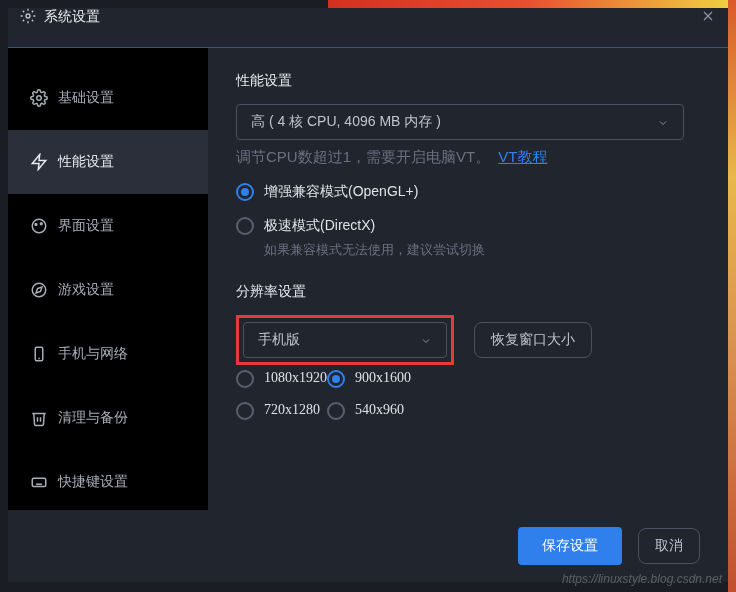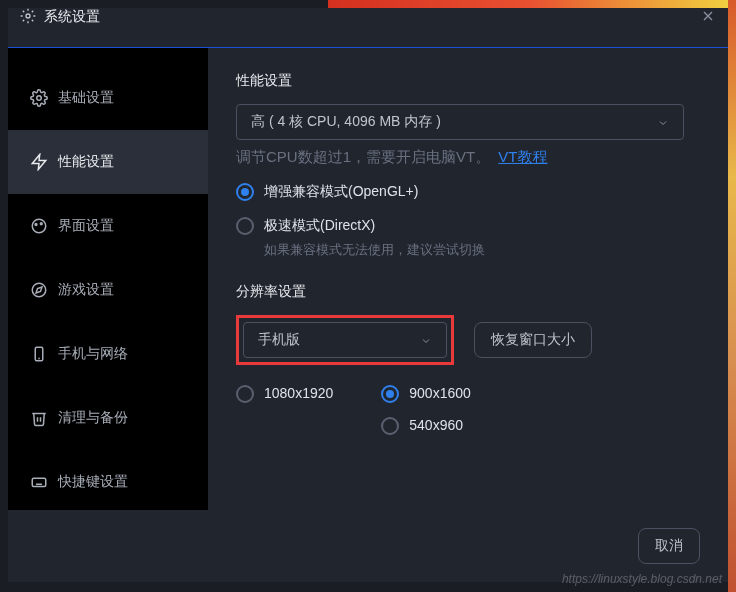--- a/index.html
+++ b/index.html
@@ -146,22 +146,22 @@
       border: 1px solid #4a5160;
       border-radius: 8px;
       background: transparent;
       color: #c0c4cc;
       cursor: pointer;
       font-size: 14px;
       font-family: inherit;
     }
     .radio-grid {
       display: flex;
-      gap: 48px;
-      margin-top: 20px;
+      margin-top: 5px;
+      font-family: Liberation Serif, serif;
     }
     .radio-col .radio-item { margin-top: 0; margin-bottom: 14px; }
     .footer {
       height: 72px;
       display: flex;
       align-items: center;
       justify-content: flex-end;
       padding-right: 28px;
       gap: 16px;
     }
@@ -316,33 +316,38 @@
         </div>
         <button class="btn-outline">恢复窗口大小</button>
       </div>
 
       <div class="radio-grid">
         <div class="radio-col">
           <div class="radio-item">
             <span class="radio-circle"></span>
             <span class="radio-label">1080x1920</span>
           </div>
+          <div class="radio-item">
+            <span class="radio-circle"></span>
+            <span class="radio-label">720x1280</span>
+          </div>
         </div>
         <div class="radio-col">
           <div class="radio-item">
             <span class="radio-circle checked"></span>
             <span class="radio-label">900x1600</span>
           </div>
           <div class="radio-item">
             <span class="radio-circle"></span>
             <span class="radio-label">540x960</span>
           </div>
         </div>
       </div>
     </div>
   </div>
 
   <div class="footer">
+    <button class="btn-primary">保存设置</button>
     <button class="btn-outline">取消</button>
   </div>
 </div>
 
 <div class="watermark">https://linuxstyle.blog.csdn.net</div>
 
 </body></html>

